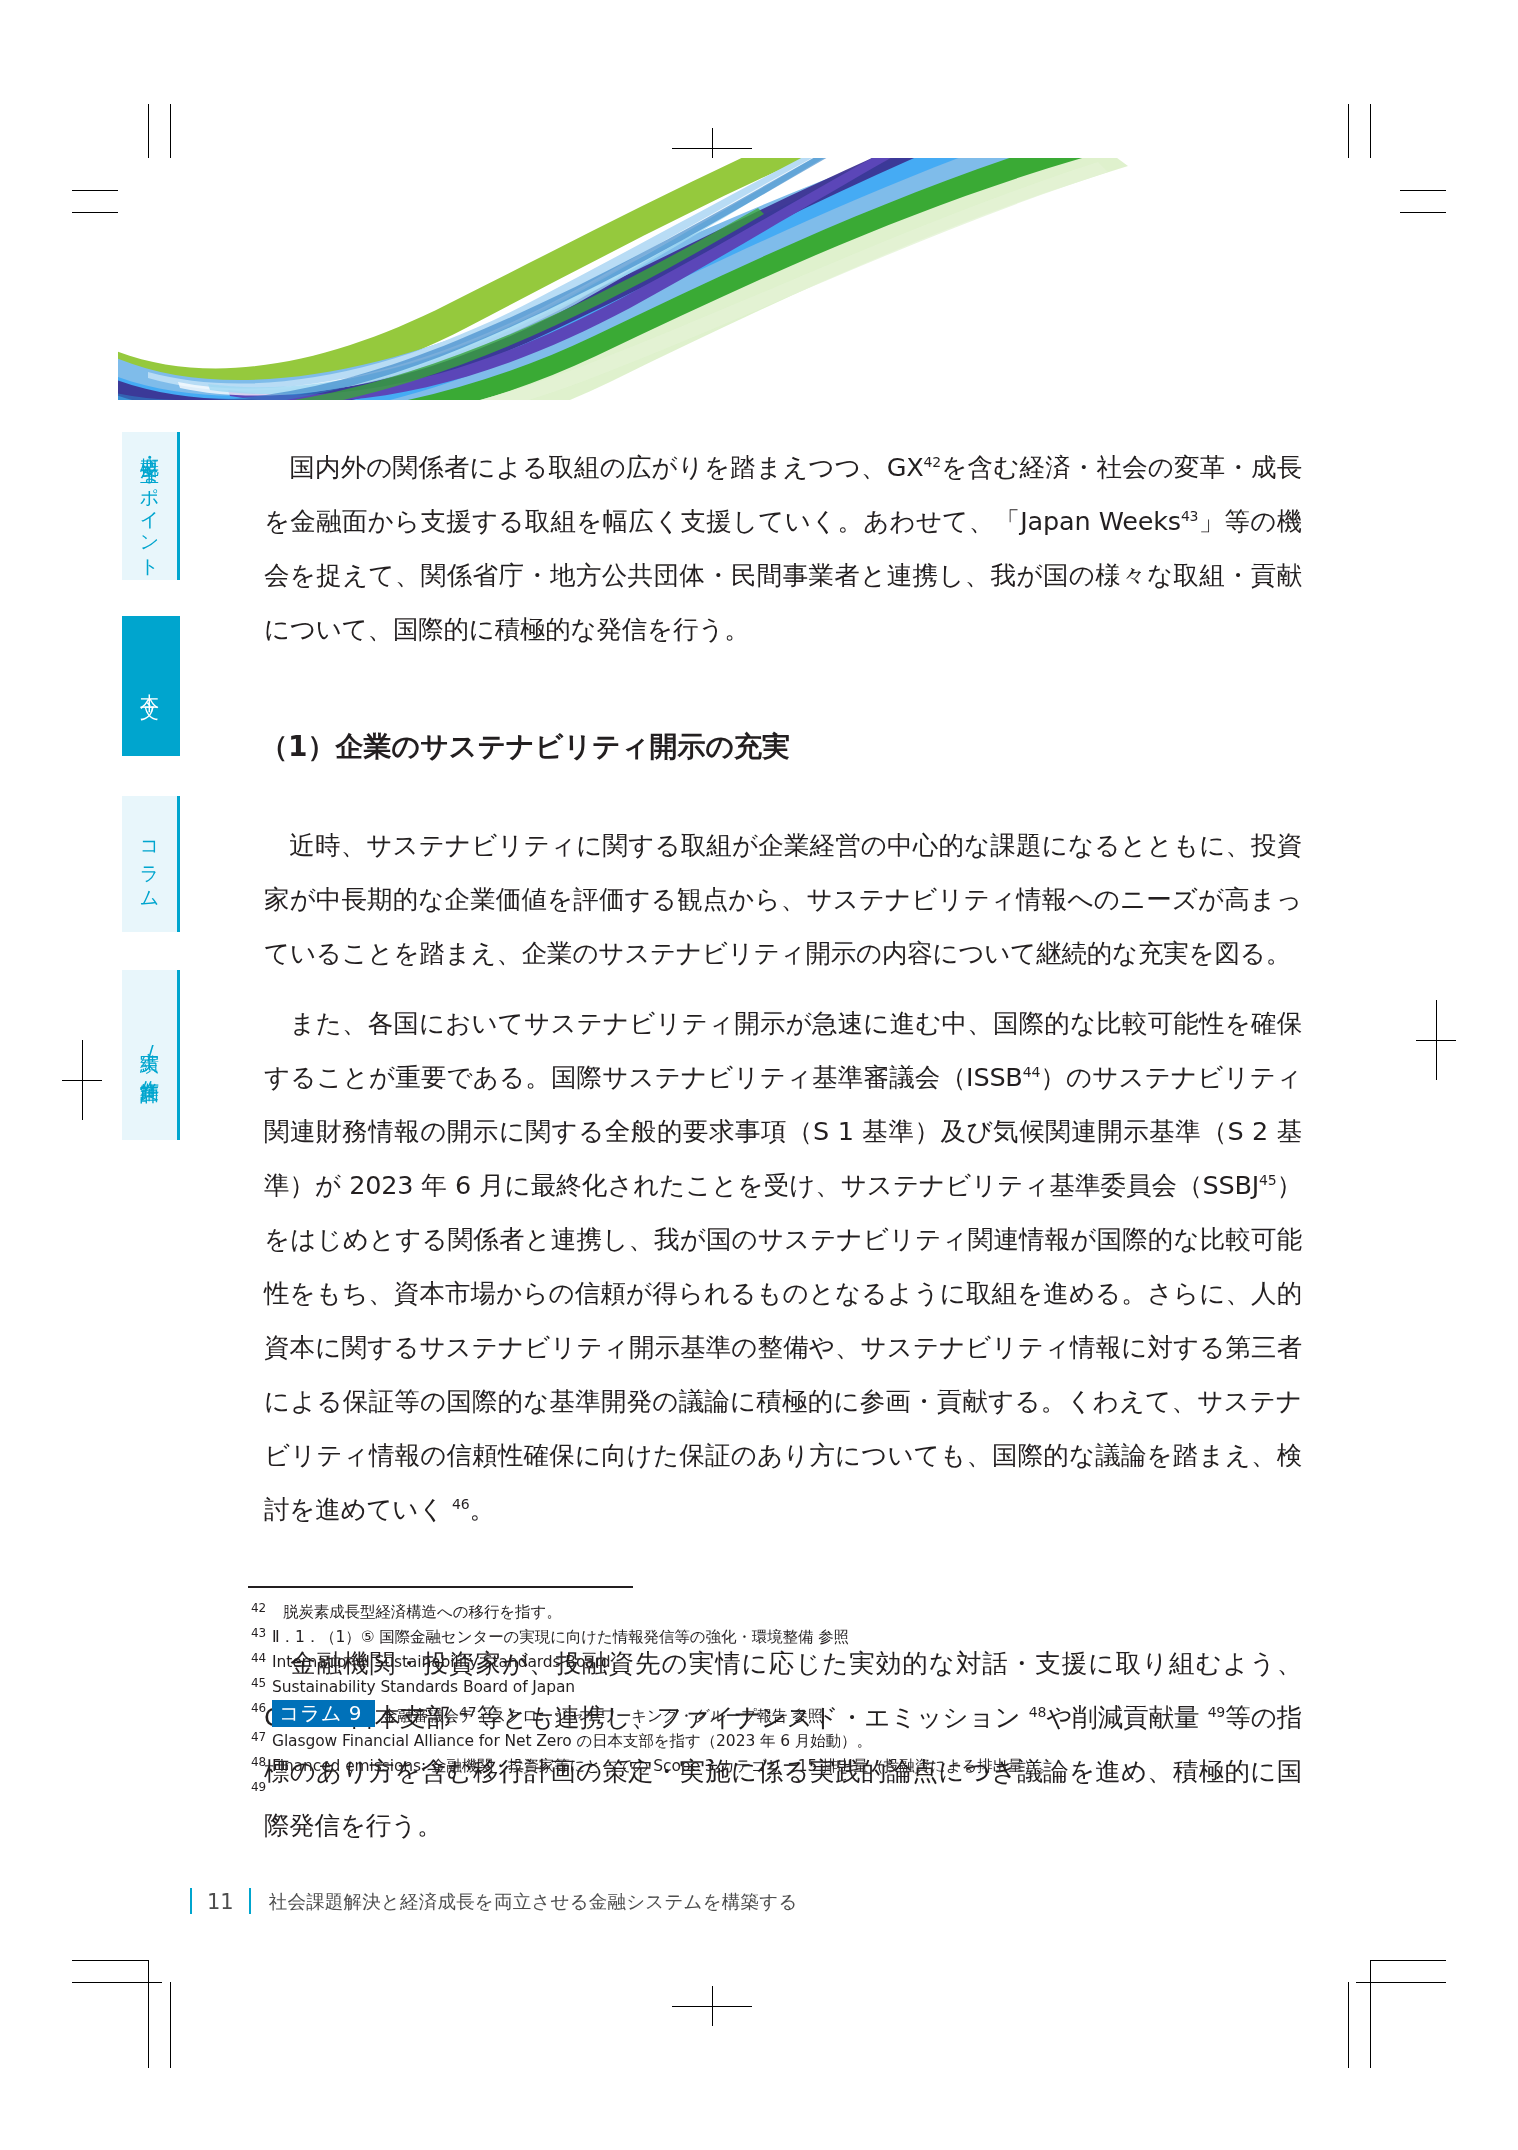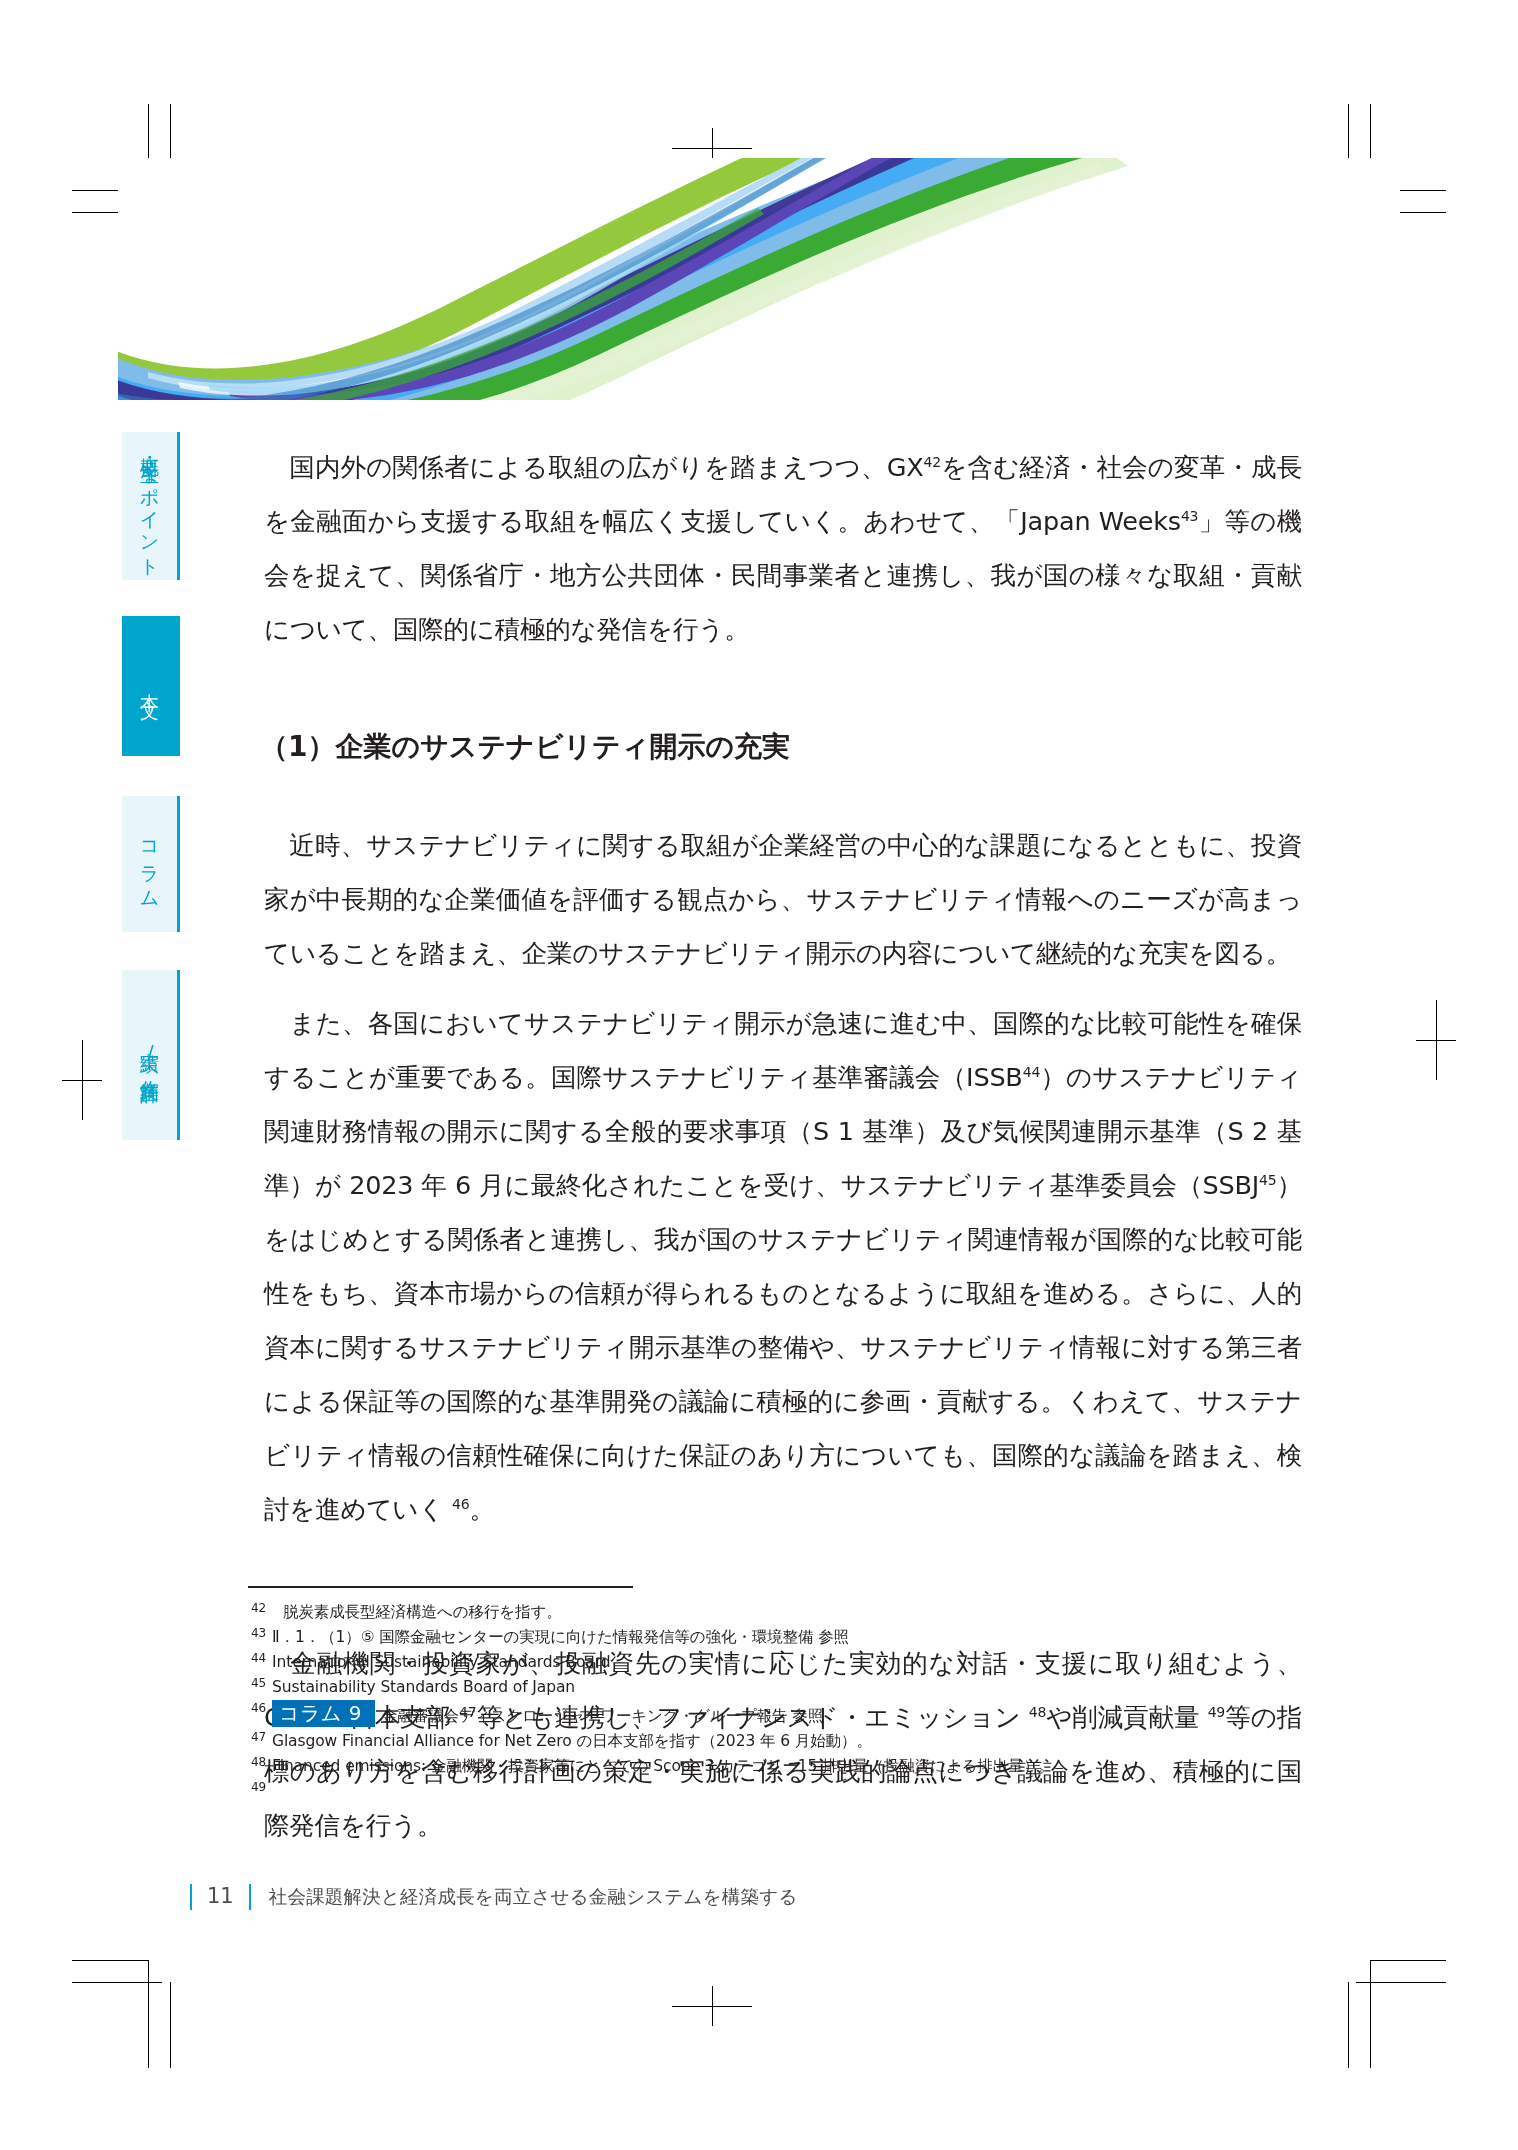--- a/index.html
+++ b/index.html
@@ -160,21 +160,21 @@
     margin-right: 7px;
     vertical-align: 1px;
   }
 
   
   #footer {
     position: absolute;
     left: 190px;
     top: 1884px;
     display: flex;
-    align-items: flex-start;
+    align-items: flex-end;
     height: 30px;
   }
   #footer .bar {
     width: 2px;
     height: 26px;
     background: #00a5ce;
   }
   #footer .pageno {
     font-size: 21px;
     color: #4d4d4d;

